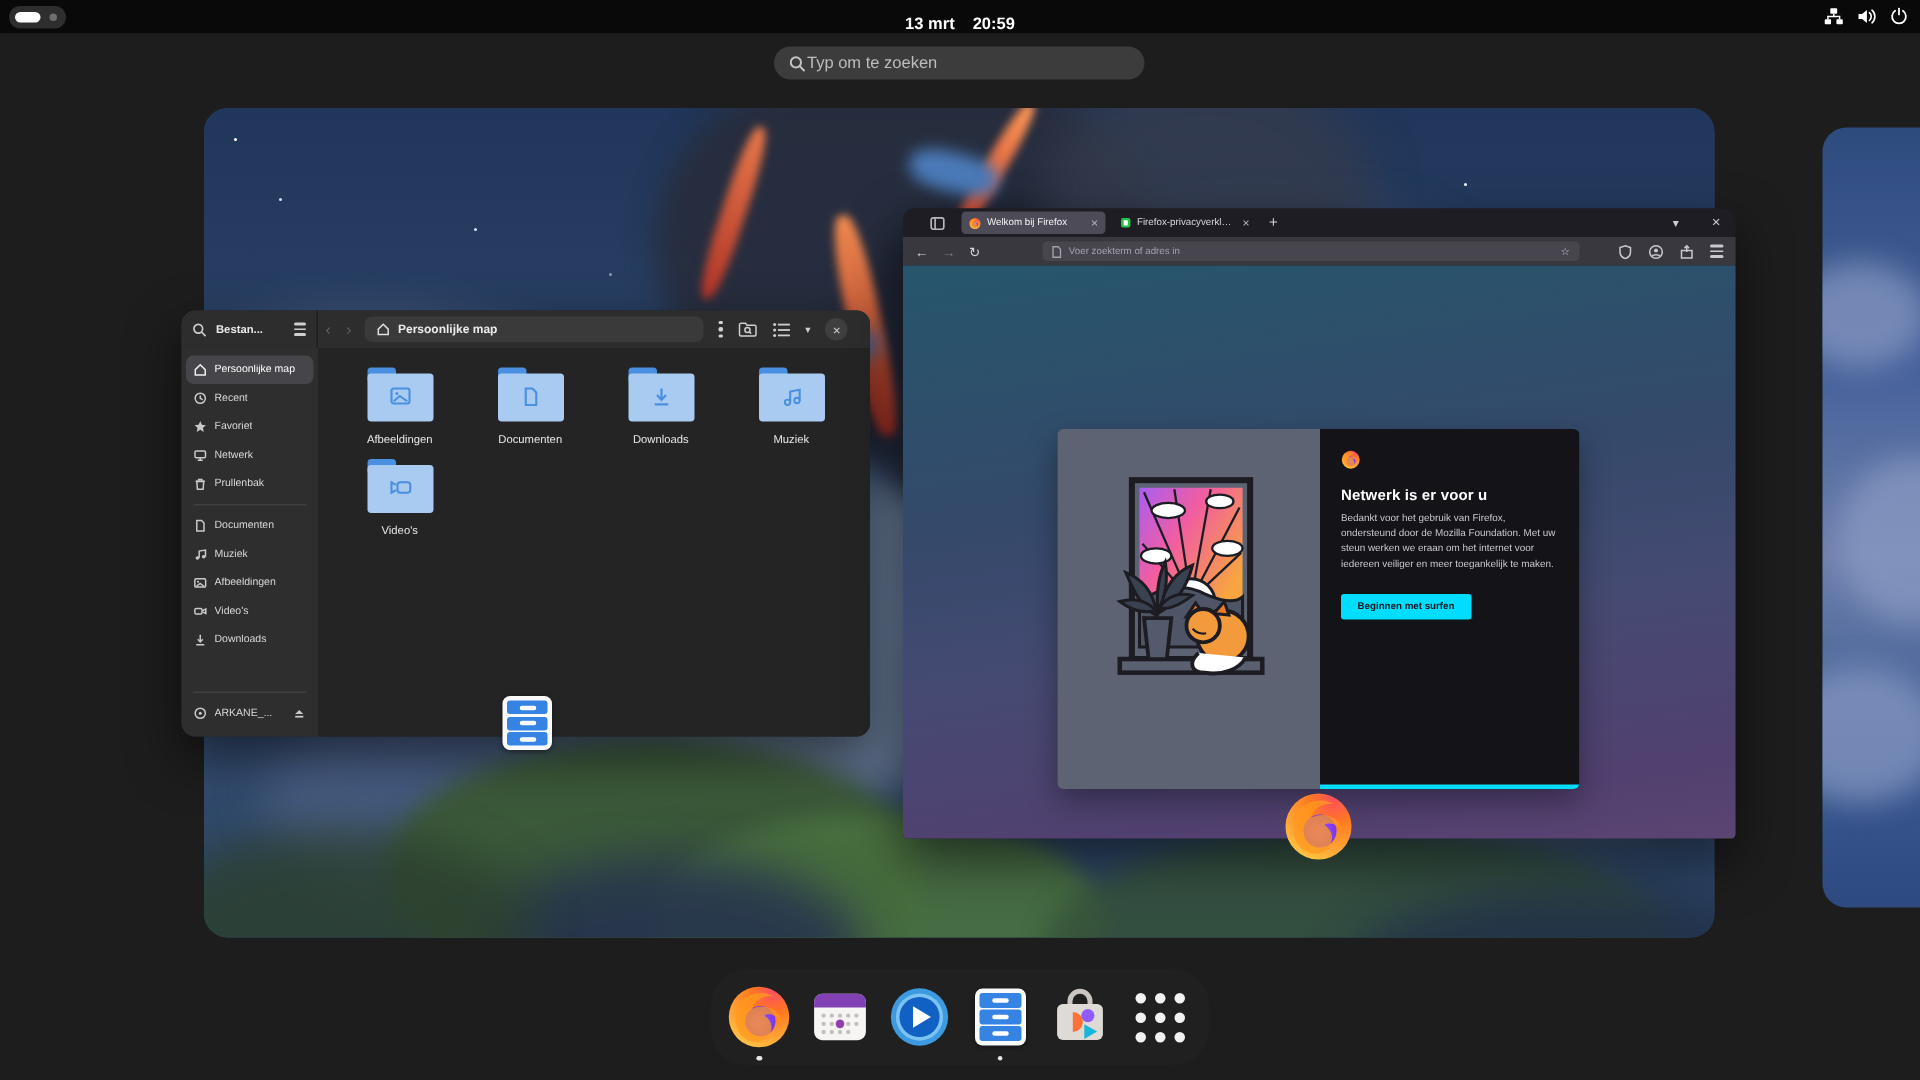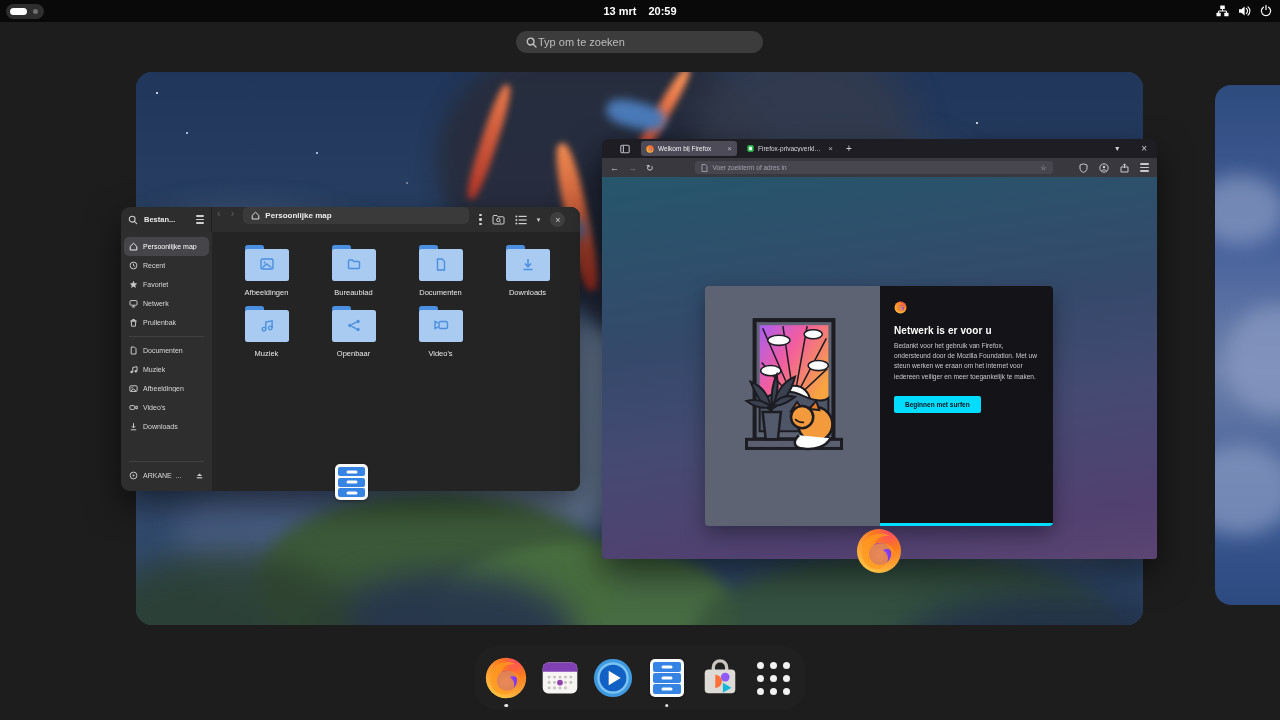--- a/index.html
+++ b/index.html
@@ -4,21 +4,21 @@
 <style>
   * { margin:0; padding:0; box-sizing:border-box; }
   html,body { width:1280px; height:720px; overflow:hidden; }
   body { position:relative; background:#1d1d1d; font-family:"Liberation Sans", sans-serif; -webkit-font-smoothing:antialiased; }
 
   
   .topbar { position:absolute; inset:0 0 auto 0; height:22px; background:#090909; z-index:50; }
   .ws-pill { position:absolute; left:6px; top:4px; width:38px; height:15px; background:#2e2e2e; border-radius:8px; }
   .ws-pill .active { position:absolute; left:4px; top:4px; width:17px; height:7px; background:#ffffff; border-radius:4px; }
   .ws-pill .idle { position:absolute; left:27px; top:5px; width:5px; height:5px; background:#6f6f6f; border-radius:50%; }
-  .clock { position:absolute; top:0; left:0; right:0; height:22px; display:flex; gap:12px; align-items:center; justify-content:center; color:#fff; font-size:11px; font-weight:bold; }
+  .clock { position:absolute; top:0; left:0; right:0; height:22px; display:flex; gap:12px; align-items:flex-end; justify-content:center; color:#fff; font-size:11px; font-weight:bold; }
   .sysicons { position:absolute; right:8px; top:0; height:22px; display:flex; gap:9px; align-items:center; }
   .sysicons svg { display:block; }
 
   
   .searchbar { position:absolute; left:516px; top:31px; width:247px; height:22px; background:#3c3c3c; border-radius:11px; display:flex; align-items:center; padding:0 10px; gap:1px; z-index:40; }
   .searchbar input { flex:1; background:transparent; border:none; outline:none; color:#ddd; font-size:11px; font-family:"Liberation Sans",sans-serif; }
   .searchbar input::placeholder { color:#bdbdbd; }
 
   
   .workspace { position:absolute; left:136px; top:72px; width:1007px; height:553px; border-radius:16px; overflow:hidden; background:#2b4266; }
@@ -33,21 +33,21 @@
 
   
   .workspace2 { position:absolute; left:1215px; top:85px; width:80px; height:520px; border-radius:16px 0 0 16px; overflow:hidden; background:linear-gradient(180deg,#2e4b7e 0%,#45609a 30%,#6d80ab 55%,#3d5a93 80%,#2c4a80 100%); }
   .workspace2 .cl { position:absolute; border-radius:50%; filter:blur(10px); background:#8b9cc4; opacity:.7; }
 
   
   .window { position:absolute; box-shadow:0 14px 34px rgba(0,0,0,.55); }
 
   
   .nautilus { left:121px; top:207px; width:459px; height:284px; border-radius:9px; background:#242424; z-index:10; }
-  .naut-header { position:absolute; inset:0 0 auto 0; height:25px; background:#2d2d2d; border-radius:9px 9px 0 0; display:flex; }
+  .naut-header { position:absolute; inset:0 0 auto 0; height:25px; background:#2d2d2d; border-radius:9px 9px 0 0; display:flex; align-items:center; }
   .naut-header-left { width:91px; height:100%; display:flex; align-items:center; gap:6px; padding:0 7px; border-right:1px solid #1e1e1e; }
   .naut-title { flex:1; color:#eaeaea; font-size:7.5px; font-weight:bold; white-space:nowrap; overflow:hidden; }
   .bars { display:flex; flex-direction:column; gap:2px; }
   .bars i { display:block; width:8px; height:1.4px; background:#cfcfcf; border-radius:1px; }
   .navchev { color:#8a8a8a; font-size:11px; padding:0 5px; }
   .navchev.dim { color:#5f5f5f; }
   .pathpill { height:17px; width:226px; margin-left:4px; background:#3a3a3a; border-radius:5px; display:flex; align-items:center; gap:5px; padding:0 8px; color:#ececec; font-size:8px; font-weight:bold; }
   .naut-header-icons { display:flex; align-items:center; gap:10px; margin-left:10px; }
   .kebab { display:flex; flex-direction:column; gap:2px; }
   .kebab i { width:2.5px; height:2.5px; border-radius:50%; background:#d2d2d2; }
@@ -348,30 +348,20 @@
         <div class="fglyph">
             <div class="tab"></div>
             <div class="bdy"></div>
           <svg width="14" height="12" viewBox="0 0 14 12">
               <rect x="1" y="1" width="12" height="10" rx="1.5" stroke="#4a8fe0" stroke-width="1.4" fill="none"></rect>
               <circle cx="4.6" cy="4.4" r="1" fill="#4a8fe0"></circle>
               <path d="M2.5 9.5 L6.5 6 L11.5 9.5" stroke="#4a8fe0" stroke-width="1.4" fill="none"></path>
             </svg>
         </div>
         <span class="flabel">Afbeeldingen</span>
-      </div>
-      <div class="ftile">
-        <div class="fglyph">
-            <div class="tab"></div>
-            <div class="bdy"></div>
-          <svg width="14" height="12" viewBox="0 0 14 12">
-              <path d="M1.5 3 a1 1 0 0 1 1 -1 h3 l1.2 1.5 H11.5 a1 1 0 0 1 1 1 V9.5 a1 1 0 0 1 -1 1 H2.5 a1 1 0 0 1 -1 -1 Z" stroke="#4a8fe0" stroke-width="1.4" fill="none"></path>
-            </svg>
-        </div>
-        <span class="flabel">Bureaublad</span>
       </div>
       <div class="ftile">
         <div class="fglyph">
             <div class="tab"></div>
             <div class="bdy"></div>
           <svg width="14" height="13" viewBox="0 0 14 13">
               <path d="M3.5 1 H8 L10.5 3.6 V12 H3.5 Z" stroke="#4a8fe0" stroke-width="1.4" fill="none"></path>
             </svg>
         </div>
         <span class="flabel">Documenten</span>
@@ -397,33 +387,20 @@
               <circle cx="10.3" cy="9" r="1.8" stroke="#4a8fe0" stroke-width="1.3" fill="none"></circle>
               <path d="M5.8 10.2 V3 L12.1 1.8 V9" stroke="#4a8fe0" stroke-width="1.4" fill="none"></path>
             </svg>
         </div>
         <span class="flabel">Muziek</span>
       </div>
       <div class="ftile">
         <div class="fglyph">
             <div class="tab"></div>
             <div class="bdy"></div>
-          <svg width="14" height="13" viewBox="0 0 14 13">
-              <circle cx="11" cy="2.5" r="1.7" fill="#4a8fe0"></circle>
-              <circle cx="3" cy="6.5" r="1.7" fill="#4a8fe0"></circle>
-              <circle cx="11" cy="10.5" r="1.7" fill="#4a8fe0"></circle>
-              <path d="M4.6 5.7 L9.4 3.2 M4.6 7.3 L9.4 9.8" stroke="#4a8fe0" stroke-width="1.3"></path>
-            </svg>
-        </div>
-        <span class="flabel">Openbaar</span>
-      </div>
-      <div class="ftile">
-        <div class="fglyph">
-            <div class="tab"></div>
-            <div class="bdy"></div>
           <svg width="15" height="12" viewBox="0 0 15 12">
               <rect x="5" y="2.5" width="8.5" height="7" rx="1.8" stroke="#4a8fe0" stroke-width="1.4" fill="none"></rect>
               <path d="M4 4.2 L1 2.5 V9.5 L4 7.8" stroke="#4a8fe0" stroke-width="1.4" fill="none"></path>
             </svg>
         </div>
         <span class="flabel">Video's</span>
       </div>
     </div>
   </div>
 </div>

